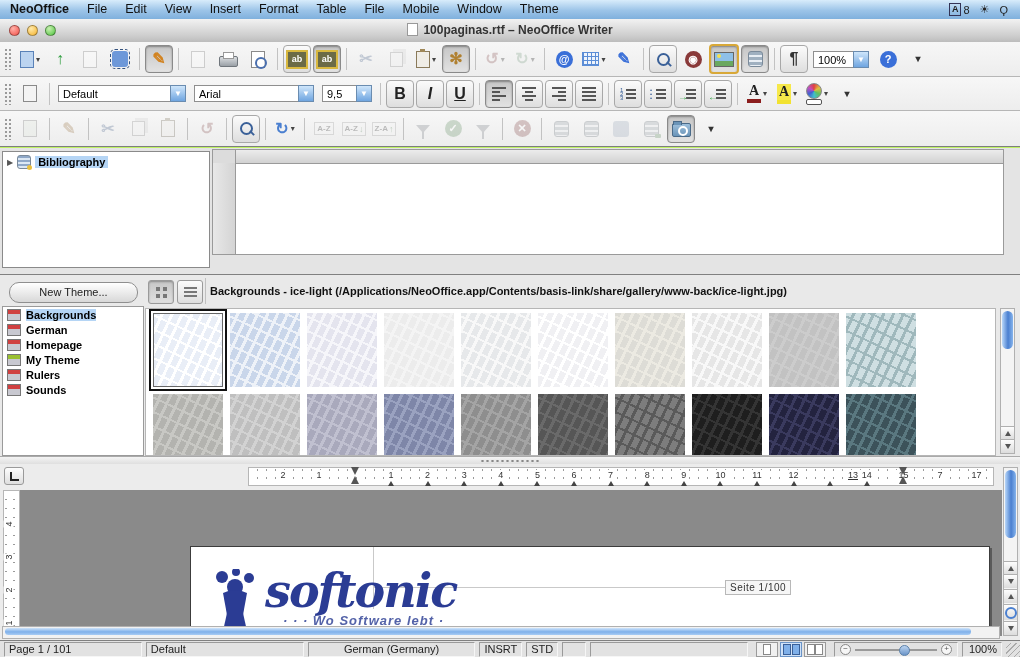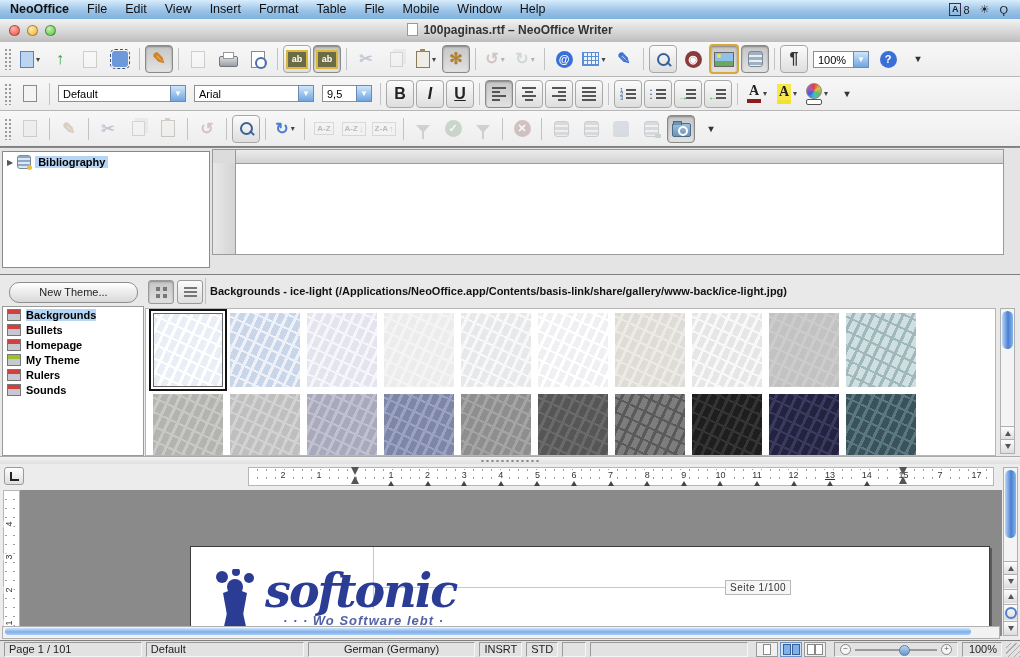--- a/index.html
+++ b/index.html
@@ -1,16 +1,16 @@
 <!DOCTYPE html>
 <html><head>
 <meta charset="utf-8">
 <style>
   html,body{margin:0;padding:0;background:#444;}
-  .root{position:relative;width:1020px;height:657px;background:#22c55e;overflow:hidden;
+  .root{position:relative;width:1020px;height:657px;background:#bef264;overflow:hidden;
         font-family:"Liberation Sans",sans-serif;-webkit-font-smoothing:antialiased;}
   
   .menubar{position:absolute;left:0;top:0;width:1020px;height:19px;
     background:linear-gradient(#d8ecfb,#9cc4e8 55%,#7fb0dd);border-bottom:1px solid #4a7aa8;
     display:flex;align-items:center;font-size:12.5px;color:#111;}
   .menu-items{display:flex;height:100%;align-items:center;}
   .menu-item{padding:0 9px;line-height:19px;cursor:default;}
   .menu-item:first-child{font-weight:bold;padding-left:10px;}
   .menu-right{margin-left:auto;display:flex;align-items:center;gap:10px;padding-right:12px;font-size:11px;}
   .mr-ic{display:flex;align-items:center;gap:2px;color:#222;}
@@ -208,21 +208,21 @@
         <span class="menu-item">NeoOffice</span>
         <span class="menu-item">File</span>
         <span class="menu-item">Edit</span>
         <span class="menu-item">View</span>
         <span class="menu-item">Insert</span>
         <span class="menu-item">Format</span>
         <span class="menu-item">Table</span>
         <span class="menu-item">File</span>
         <span class="menu-item">Mobile</span>
         <span class="menu-item">Window</span>
-        <span class="menu-item">Help</span>
+        <span class="menu-item">Theme</span>
       </div>
     <div class="menu-right" id="menu-right">
         <span class="mr-ic">
           <span class="mr-box">A</span>
           <span>8</span>
         </span>
         <span class="mr-ic">
           <span>☀</span>
         </span>
         <span class="mr-ic">
@@ -576,21 +576,21 @@
 
   <div class="gallery">
     <div class="newtheme">New Theme...</div>
     <div class="themelist" id="themelist">
         <div class="theme-row sel">
           <span class="theme-ic" style="--lid: #d04040;"></span>
           <span class="theme-label">Backgrounds</span>
         </div>
         <div class="theme-row">
           <span class="theme-ic" style="--lid: #d04040;"></span>
-          <span class="theme-label">Bullets</span>
+          <span class="theme-label">German</span>
         </div>
         <div class="theme-row">
           <span class="theme-ic" style="--lid: #d04040;"></span>
           <span class="theme-label">Homepage</span>
         </div>
         <div class="theme-row">
           <span class="theme-ic" style="--lid: #9ac030;"></span>
           <span class="theme-label">My Theme</span>
         </div>
         <div class="theme-row">
@@ -660,21 +660,21 @@
         <span class="rn" style="left: 215.2px;">3</span>
         <span class="rn" style="left: 251.8px;">4</span>
         <span class="rn" style="left: 288.4px;">5</span>
         <span class="rn" style="left: 325px;">6</span>
         <span class="rn" style="left: 361.6px;">7</span>
         <span class="rn" style="left: 398.2px;">8</span>
         <span class="rn" style="left: 434.8px;">9</span>
         <span class="rn" style="left: 471.4px;">10</span>
         <span class="rn" style="left: 508px;">11</span>
         <span class="rn" style="left: 544.6px;">12</span>
-        <span class="rn" style="left: 581px; text-decoration: underline;">13</span>
+        <span class="rn" style="left: 604px; text-decoration: underline;">13</span>
         <span class="rn" style="left: 617.8px;">14</span>
         <span class="rn" style="left: 654.4px;">15</span>
         <span class="rn" style="left: 691px;">7</span>
         <span class="rn" style="left: 727.6px;">17</span>
         <span class="hourglass" style="left: 654.4px;"></span>
         <span class="tabmark" style="left: 142px;"></span>
         <span class="tabmark" style="left: 178.6px;"></span>
         <span class="tabmark" style="left: 215.2px;"></span>
         <span class="tabmark" style="left: 251.8px;"></span>
         <span class="tabmark" style="left: 288.4px;"></span>

